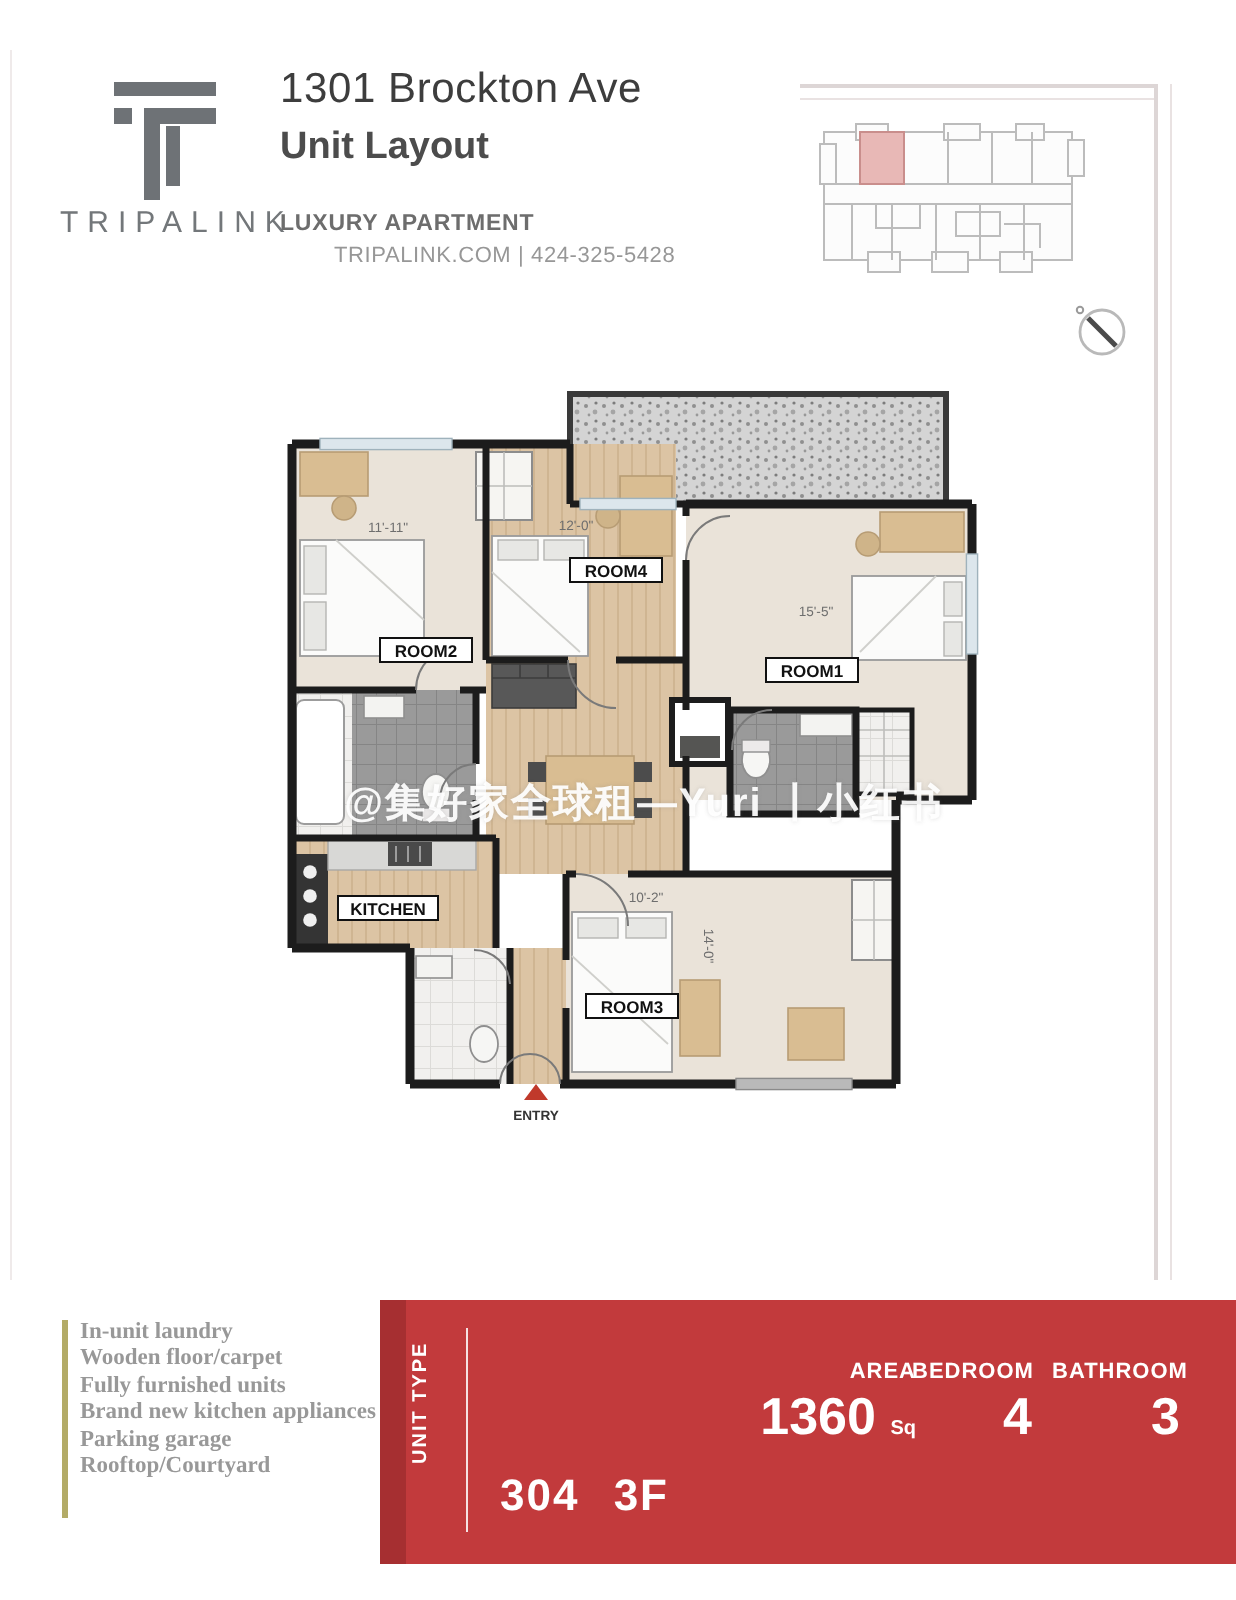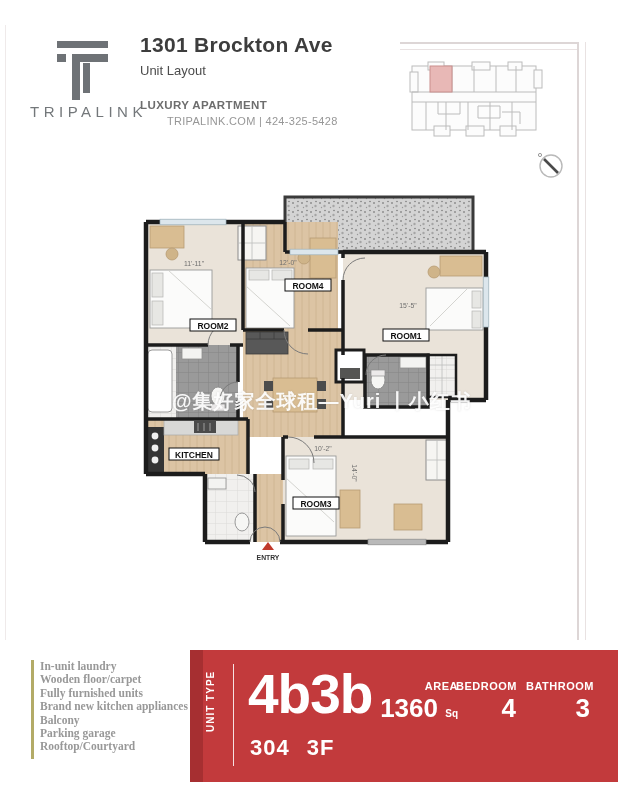--- a/index.html
+++ b/index.html
@@ -19,22 +19,22 @@
   .b-top{left:27px;top:11px;width:51px;height:7px;}
   .b-sq{left:27px;top:24px;width:9px;height:8px;}
   .b-mid{left:42px;top:24px;width:36px;height:8px;}
   .b-v1{left:42px;top:24px;width:8px;height:46px;}
   .b-v2{left:53px;top:33px;width:7px;height:30px;}
   .logo-text{position:absolute;left:0px;top:73px;width:110px;font-size:15px;color:#73777a;
              letter-spacing:4.5px;font-weight:400;}
 
   
   .hdr{position:absolute;left:140px;top:33px;}
-  .hdr-address{font-size:21px;font-weight:700;color:#3d3d3d;letter-spacing:.3px;}
-  .hdr-sub{font-size:13px;color:#4c4c4c;margin-top:6px;font-weight:400;}
+  .hdr-address{font-size:21px;font-weight:400;color:#3d3d3d;letter-spacing:.3px;}
+  .hdr-sub{font-size:19px;color:#4c4c4c;margin-top:6px;font-weight:700;}
   .hdr-tag{font-size:11.5px;color:#6d6d6d;font-weight:700;margin-top:21px;letter-spacing:.4px;}
   .hdr-contact{font-size:11px;color:#979797;margin-top:4px;letter-spacing:.3px;margin-left:27px;}
 
   
   .keymap{position:absolute;left:408px;top:52px;}
   .compass{position:absolute;left:527px;top:144px;}
 
   
   .plan{position:absolute;left:138px;top:182px;width:360px;height:400px;}
   .watermark{position:absolute;left:172px;top:388px;width:320px;font-size:20px;
@@ -275,30 +275,28 @@
   </svg>
 
   <div class="watermark">@集好家全球租—Yuri 丨小红书</div>
 
   <div class="amen-bar"></div>
   <ul class="amenities">
     <li>In-unit laundry</li>
     <li>Wooden floor/carpet</li>
     <li>Fully furnished units</li>
     <li>Brand new kitchen appliances</li>
-    <li>Balcony</li>
     <li>Parking garage</li>
     <li>Rooftop/Courtyard</li>
   </ul>
 
   <div class="banner">
     <div class="banner-strip"></div>
     <div class="unit-type-label">UNIT TYPE</div>
     <div class="banner-divider"></div>
-    <div class="unit-type">4b3b</div>
     <div class="stat stat-area">
       <div class="lbl">AREA</div>
       <div class="val"><span>1360</span> <span class="unit">Sq</span></div>
     </div>
     <div class="stat stat-bed">
       <div class="lbl">BEDROOM</div>
       <div class="val">4</div>
     </div>
     <div class="stat stat-bath">
       <div class="lbl">BATHROOM</div>

